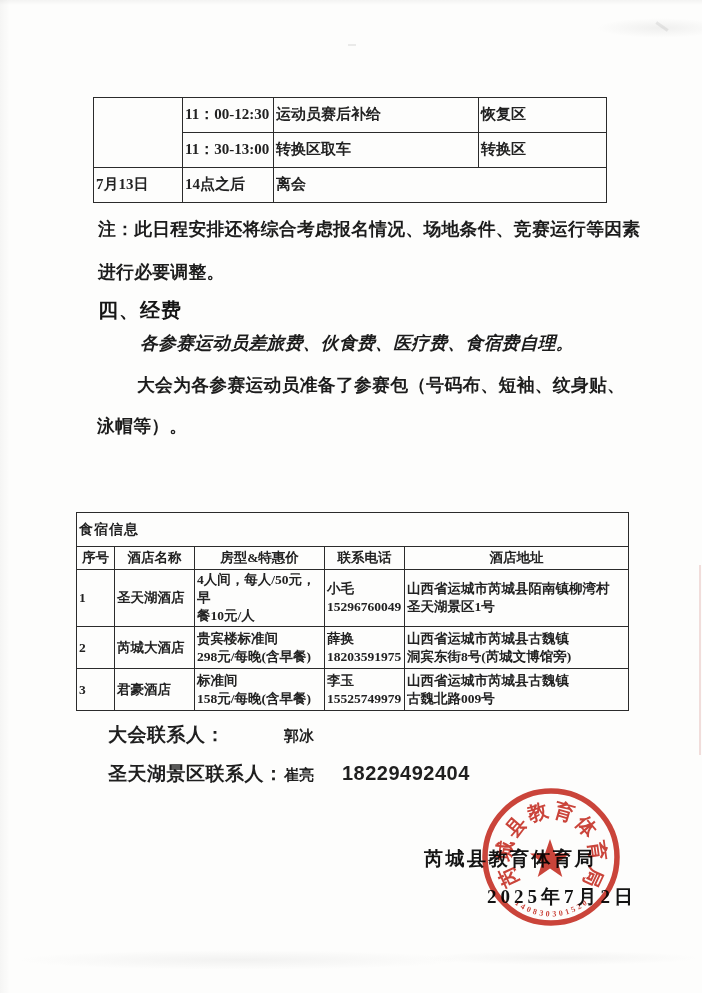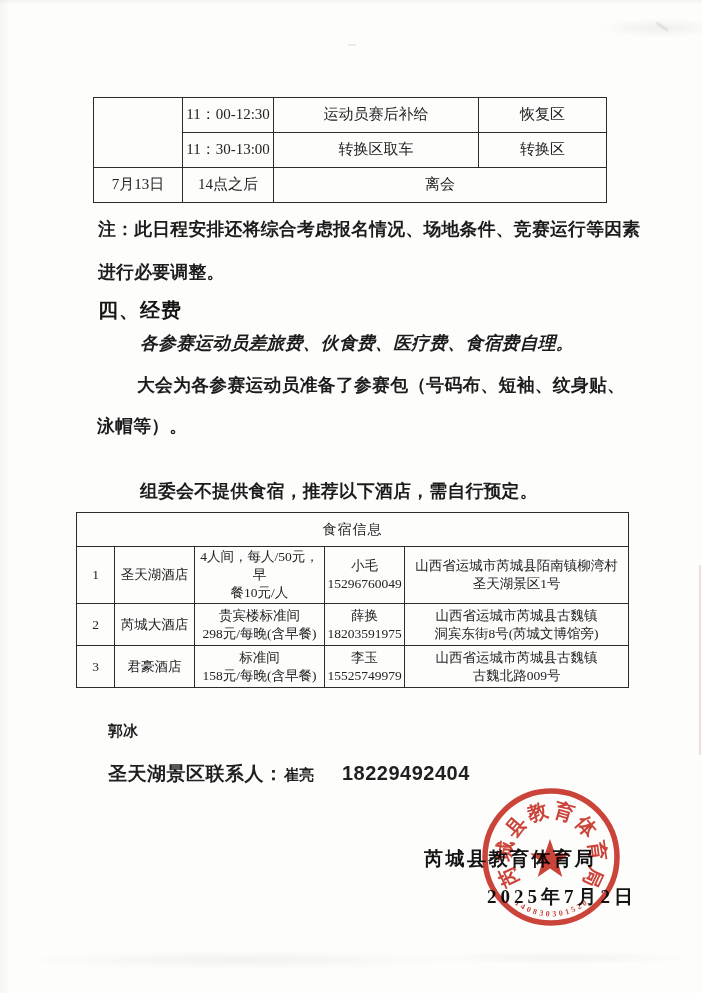--- a/index.html
+++ b/index.html
@@ -18,22 +18,22 @@
       radial-gradient(ellipse 320px 14px at 240px 960px, rgba(110,110,110,.08), transparent 70%),
       radial-gradient(ellipse 200px 10px at 560px 958px, rgba(110,110,110,.07), transparent 70%),
       linear-gradient(to right, rgba(0,0,0,.03), transparent 10px),
       linear-gradient(to bottom, rgba(0,0,0,.04), transparent 5px);
   }
   .abs { position:absolute; }
   
   table.doc-table { border-collapse:collapse; table-layout:fixed; }
   table.doc-table td, table.doc-table th {
     border:1.6px solid #2b2b2b;
-    text-align:center; vertical-align:middle;
-    font-weight:400; color:#222;
+    vertical-align:middle;
+    font-weight:700; color:#222;
     padding:1px 2px;
   }
   .schedule-table { left:93px; top:97px; width:513px; }
   .schedule-table td { font-size:15px; height:35px; line-height:1.15; }
   .hotel-table { left:76px; top:512px; width:552px; }
   .hotel-table td, .hotel-table th { font-size:13.5px; }
   .hotel-table .title-row td { height:34px; font-size:14px; letter-spacing:1px; }
   .hotel-table .head-row th { height:23px; }
   .hotel-table .data-row td { height:42px; line-height:18px; }
   
@@ -87,34 +87,40 @@
   </table>
 
   <div class="abs body-line" style="left:98px; top:260px;">进行必要调整。</div>
   <div class="abs body-line" style="left:98px; top:217px;">注：此日程安排还将综合考虑报名情况、场地条件、竞赛运行等因素</div>
 
   <div class="abs heading" style="left:98px; top:297px;">四、经费</div>
   <div class="abs body-line" style="left:140px; top:331px;font-style:italic;">各参赛运动员差旅费、伙食费、医疗费、食宿费自理。</div>
   <div class="abs body-line" style="left:97px; top:373px;margin-left:40px;">大会为各参赛运动员准备了参赛包（号码布、短袖、纹身贴、</div>
   <div class="abs body-line" style="left:97px; top:414px;">泳帽等）。</div>
 
-  <div class="abs body-line" style="left:140px; top:479px;">组委会不提供食宿，推荐以下酒店，需自行预定。</div>
 
   <table class="doc-table hotel-table abs">
     <colgroup>
         <col style="width:38px">
         <col style="width:80px">
         <col style="width:130px">
         <col style="width:80px">
         <col style="width:224px">
       </colgroup>
     <tbody>
       <tr class="title-row">
         <td colspan="5">食宿信息</td>
       </tr>
+      <tr class="head-row">
+        <th>序号</th>
+        <th>酒店名称</th>
+        <th>房型&amp;特惠价</th>
+        <th>联系电话</th>
+        <th>酒店地址</th>
+      </tr>
       <tr class="data-row">
         <td>1</td>
         <td>圣天湖酒店</td>
         <td>
           <div>4人间，每人/50元，早</div>
           <div>餐10元/人</div>
         </td>
         <td>
           <div>小毛</div>
           <div>15296760049</div>
@@ -153,20 +159,21 @@
         </td>
         <td>
           <div>山西省运城市芮城县古魏镇</div>
           <div>古魏北路009号</div>
         </td>
       </tr>
     </tbody>
   </table>
 
   <div class="abs contact-row" style="left:108px; top:722px; width:420px;">
+    <span class="contact-label">大会联系人：</span>
     <span class="contact-name">郭冰</span>
   </div>
   <div class="abs contact-row" style="left:108px; top:761px; width:420px;">
     <span class="contact-label">圣天湖景区联系人：</span>
     <span class="contact-name">崔亮</span>
     <span class="contact-phone">18229492404</span>
   </div>
 
   <div class="abs sig-org">芮城县教育体育局</div>
   <div class="abs sig-date">2025年7月2日</div>

